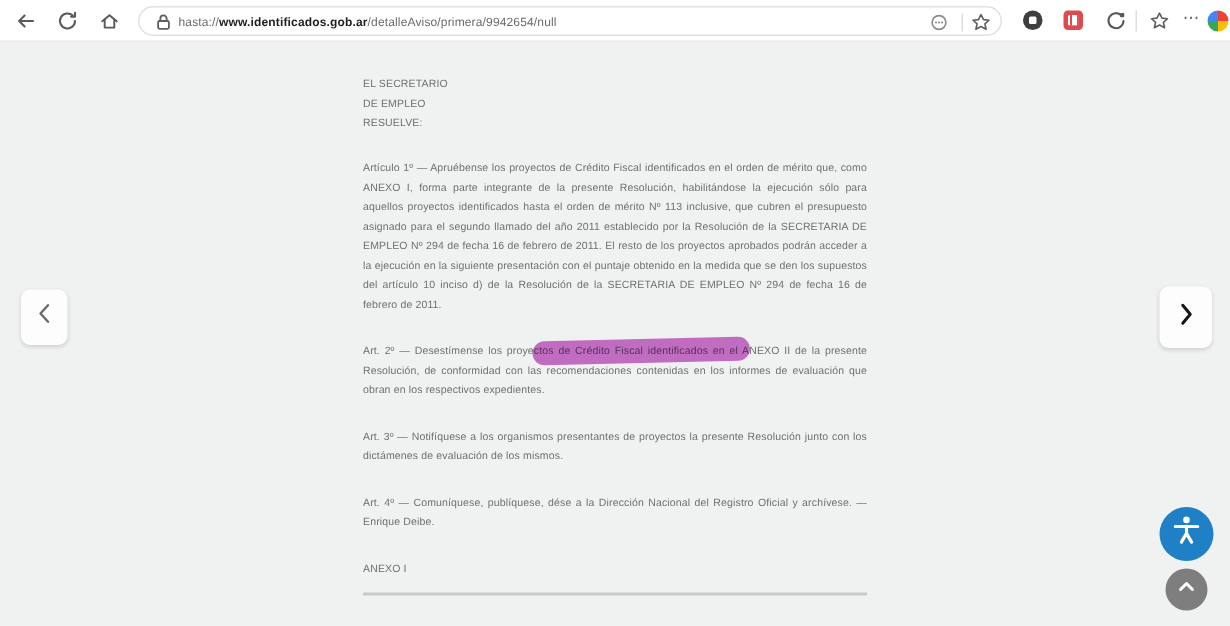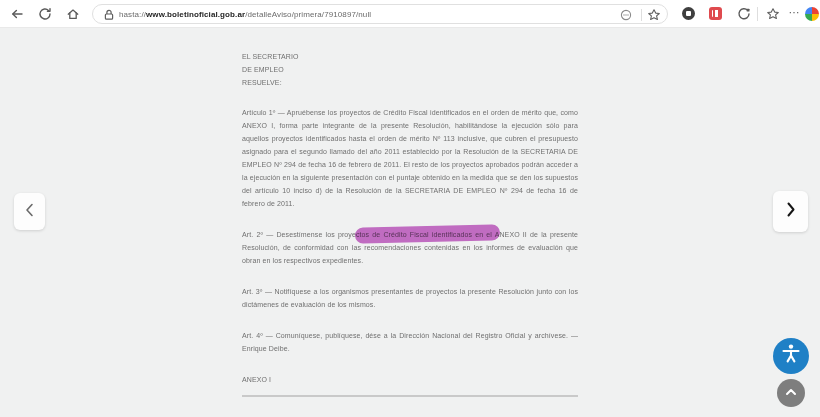--- a/index.html
+++ b/index.html
@@ -113,21 +113,21 @@
     </span>
   </div>
 
   <div class="url-pill">
     <span class="pill-icon" style="left:9px;">
       <svg width="14" height="14" viewBox="0 0 14 14" fill="none" stroke="#5f5f5f" stroke-width="1.2" stroke-linejoin="round">
         <rect x="3.4" y="6" width="7.2" height="5.2" rx="1"></rect>
           <path d="M4.9 6 V4.4 a2.1 2.1 0 0 1 4.2 0 V6"></path>
       </svg>
     </span>
-    <span class="url-text"><span>hasta://</span><b>www.boletinoficial.gob.ar</b><span>/detalleAviso/primera/7910897/null</span></span>
+    <span class="url-text"><span>hasta://</span><b>www.identificados.gob.ar</b><span>/detalleAviso/primera/9942654/null</span></span>
 
     <span class="pill-icon" style="left:526px;">
       <svg width="14" height="14" viewBox="0 0 14 14">
         <circle cx="7" cy="7" r="4.6" fill="none" stroke="#8a8a8a" stroke-width="1.1"></circle>
         <circle cx="5" cy="7" r="0.7" fill="#8a8a8a"></circle>
           <circle cx="7" cy="7" r="0.7" fill="#8a8a8a"></circle>
           <circle cx="9" cy="7" r="0.7" fill="#8a8a8a"></circle>
       </svg>
     </span>
     <span class="v-div" style="left:548px; top:4px; height:12px;"></span>

